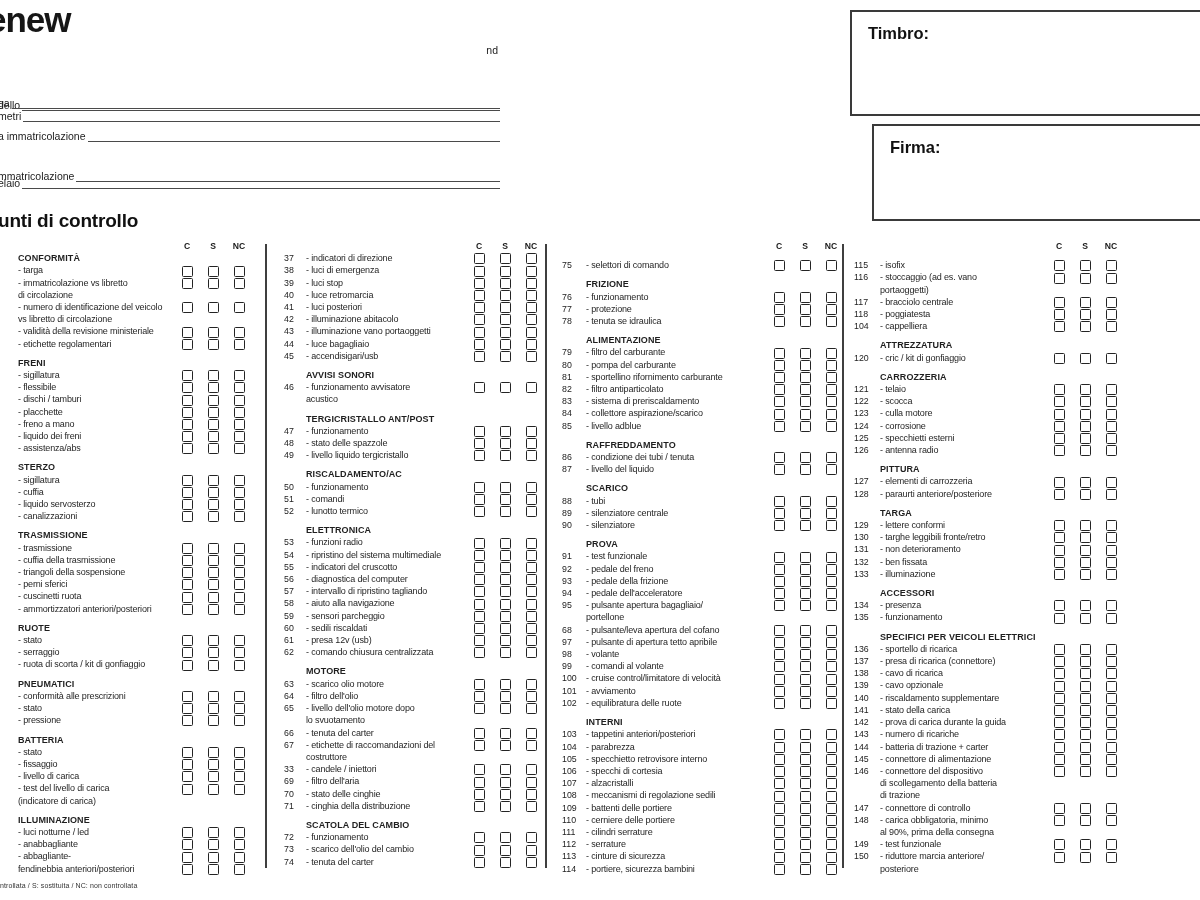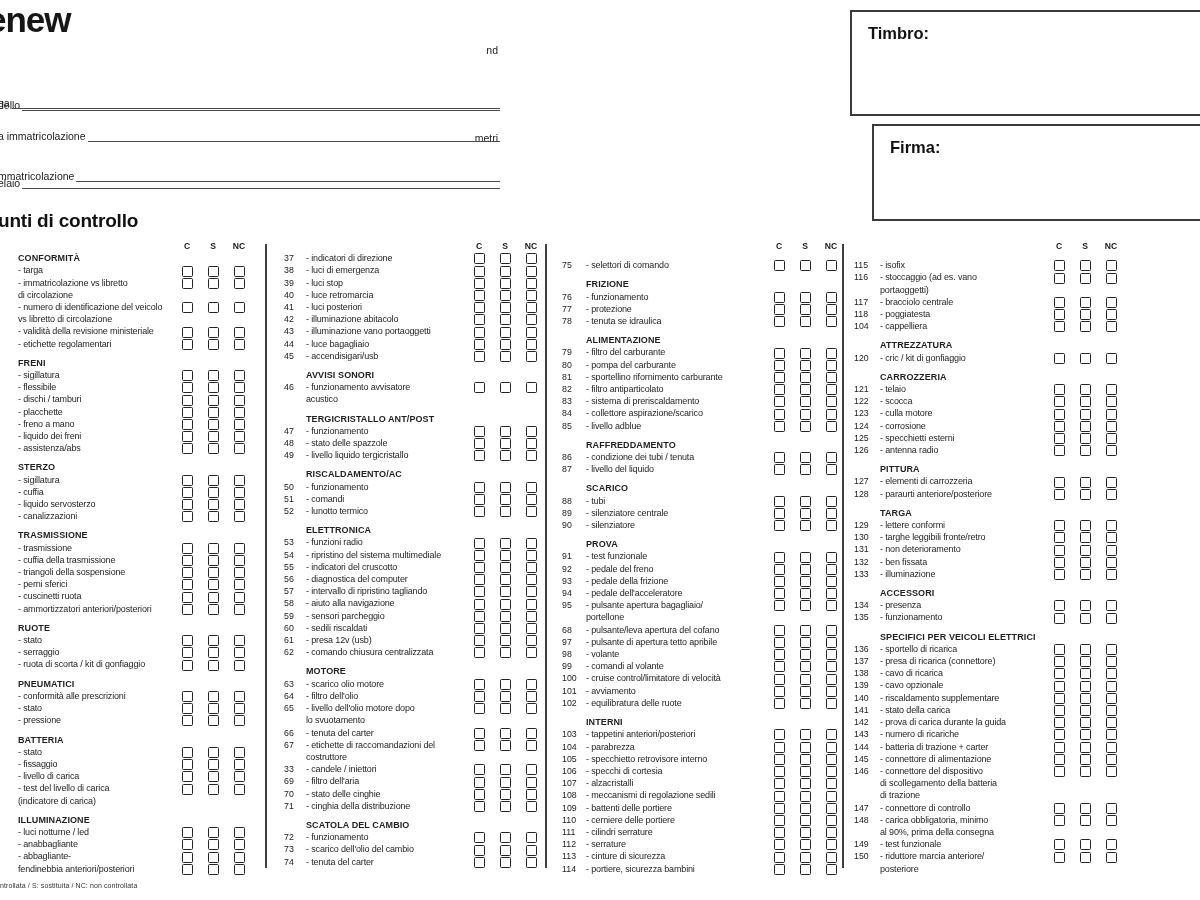--- a/index.html
+++ b/index.html
@@ -52,21 +52,21 @@
       <span class="field-line"></span>
     </div>
     <div class="field-row" style="top: 70px; margin-top: 28px;">
       <span class="field-label">dello</span>
       <span class="field-line"></span>
     </div>
     <div class="field-row" style="top: 96px; text-align: right;">
       <span class="field-label">ga</span>
       <span class="field-line"></span>
     </div>
-    <div class="field-row" style="top: 132px; flex-direction: column;">
+    <div class="field-row" style="top: 109px;">
       <span class="field-label">metri</span>
       <span class="field-line"></span>
     </div>
     <div class="field-row" style="top: 129px; justify-content: flex-end;">
       <span class="field-label">a immatricolazione</span>
       <span class="field-line"></span>
     </div>
     <div class="field-row" style="top: 169px;">
       <span class="field-label">mmatricolazione</span>
       <span class="field-line"></span>

